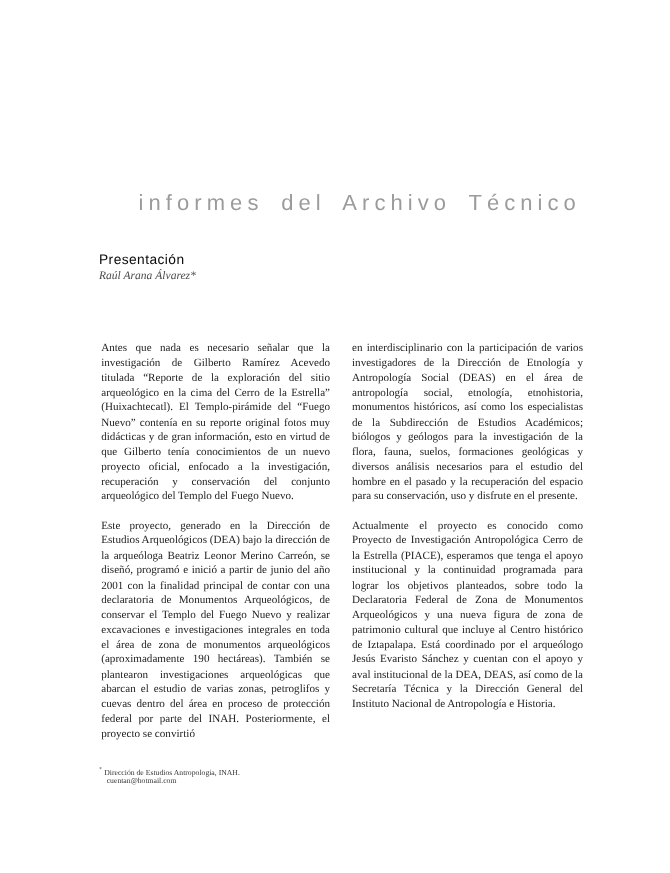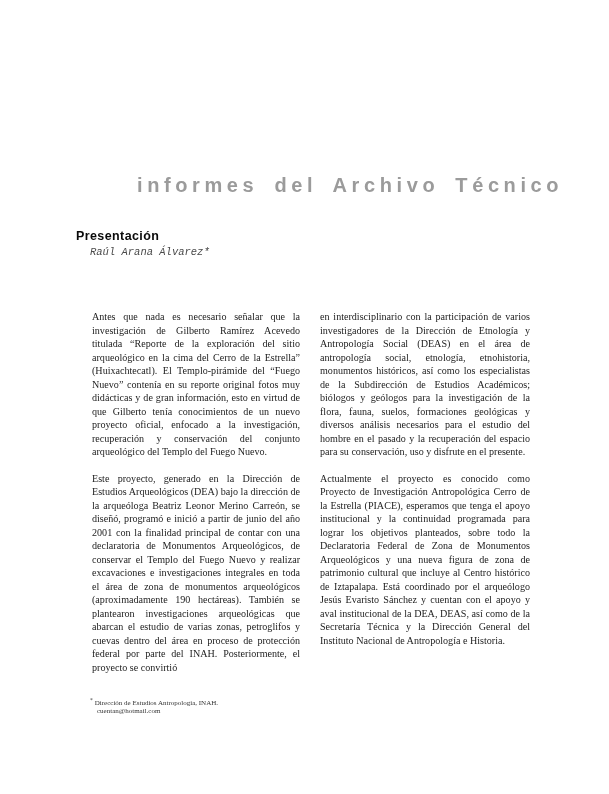--- a/index.html
+++ b/index.html
@@ -10,46 +10,46 @@
   .page {
     position: relative;
     width: 609px;
     height: 794px;
     background: #ffffff;
     overflow: hidden;
     font-family: "Liberation Serif", serif;
   }
   .journal-header {
     position: absolute;
-    left: 137px;
+    left: 126px;
     top: 174px;
     width: 400px;
     font-family: "Liberation Sans", sans-serif;
     font-size: 20px;
-    font-weight: 700;
+    font-weight: 400;
     letter-spacing: 4.6px;
     word-spacing: 6px;
     color: #9b9b9b;
     white-space: nowrap;
   }
   .article-title {
     position: absolute;
-    left: 76px;
+    left: 90px;
     top: 229px;
     font-family: "Liberation Sans", sans-serif;
     font-size: 12.5px;
-    font-weight: bold;
+    font-weight: normal;
     letter-spacing: 0.4px;
     color: #0a0a0a;
   }
   .article-author {
     position: absolute;
     left: 90px;
     top: 246px;
-    font-family: Liberation Mono, monospace;
+    font-family: Liberation Serif, serif;
     font-style: italic;
     font-size: 10.5px;
     color: #4a4a4a;
   }
   .body-columns {
     position: absolute;
     left: 92px;
     top: 310px;
     width: 438px;
     display: grid;

